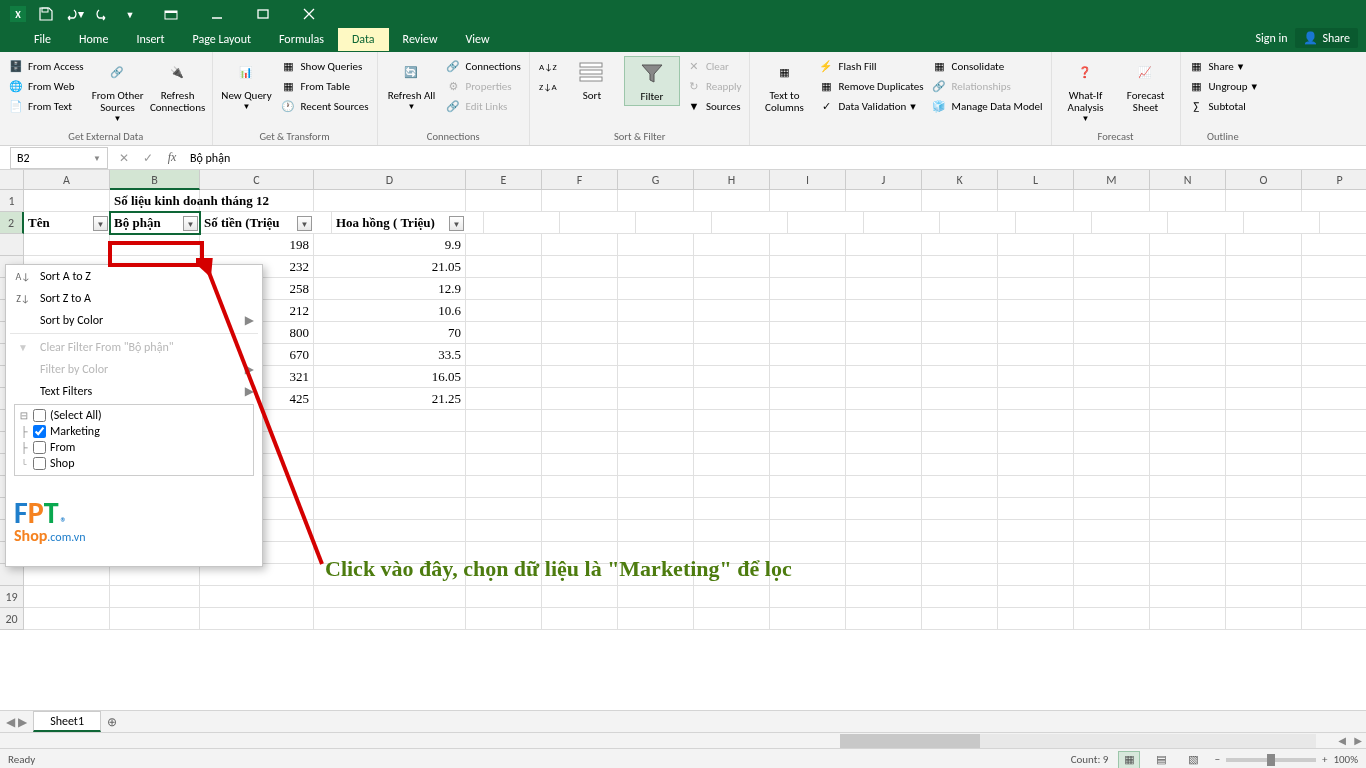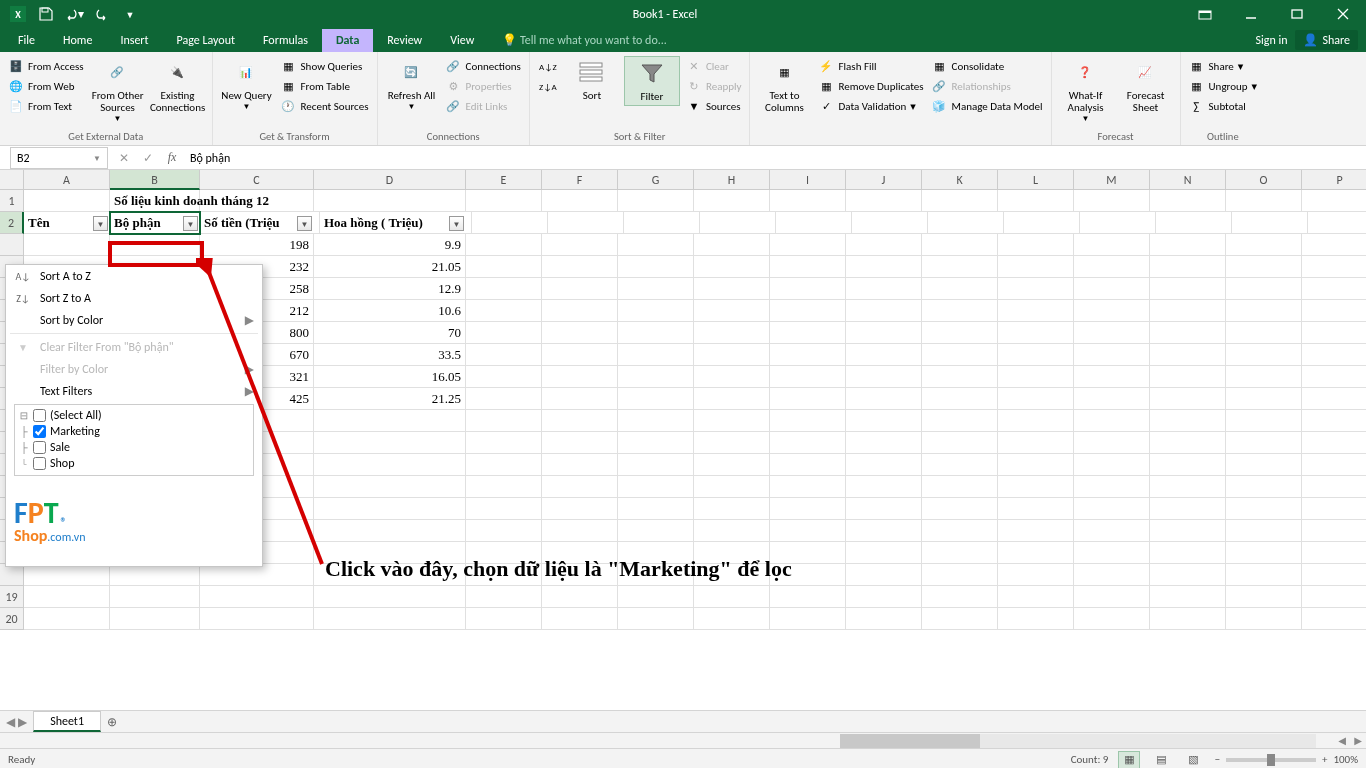--- a/index.html
+++ b/index.html
@@ -7,23 +7,23 @@
 
 
 .titlebar { height:28px; background:#0e6636; display:flex; align-items:center; color:#fff; font-size:12px; }
 .titlebar .qat { display:flex; align-items:center; gap:4px; padding:0 6px; }
 .titlebar .qat-btn { width:24px; height:22px; display:flex; align-items:center; justify-content:center; cursor:pointer; }
 .titlebar .title { flex:1; text-align:center; font-size:12px; }
 .titlebar .winctl { display:flex; }
 .titlebar .winbtn { width:46px; height:28px; display:flex; align-items:center; justify-content:center; cursor:pointer; }
 
 
-.ribtabs { height:24px; background:#0e6636; display:flex; align-items:center; color:#fff; font-size:12px; padding-left:4px; }
+.ribtabs { height:24px; background:#0e6636; display:flex; align-items:flex-start; color:#fff; font-size:12px; padding-left:20px; }
 .ribtab { padding:4px 14px 5px; cursor:pointer; }
-.ribtab.active { background:#c4b5fd; color:#0e6636;font-weight:bold; }
+.ribtab.active { background:#fef9c3; color:#0e6636; }
 .ribtabs .tell { color:#a9d6c2; padding:4px 14px 5px; }
 .ribtabs .spacer { flex:1; }
 .ribtabs .right { display:flex; align-items:center; gap:8px; padding-right:8px; }
 .ribtabs .share { background:#0a5a2f; padding:3px 8px; border-radius:2px; display:flex; align-items:center; gap:4px; }
 
 
 .ribbon { height:94px; background:#f3f3f3; border-bottom:1px solid #d4d4d4; display:flex; font-size:11px; }
 .rgroup { border-right:1px solid #e1e1e1; display:flex; flex-direction:column; padding:2px 6px 0; }
 .rgroup .rctl { flex:1; display:flex; align-items:flex-start; gap:4px; padding-top:2px; }
 .rgroup .glabel { text-align:center; color:#666; font-size:10.5px; padding:1px 0 2px; }
@@ -71,21 +71,21 @@
 .filtermenu .checklist { margin:2px 8px 4px; border:1px solid #ccc; height:72px; padding:2px 4px; overflow:auto; }
 .filtermenu .checklist label { display:flex; align-items:center; gap:4px; padding:1px 0; }
 .filtermenu .checklist .tree { color:#888; font-size:10px; width:10px; text-align:center; }
 .filtermenu .logo { margin:6px 8px; height:78px; display:flex; align-items:center; justify-content:flex-start; }
 .filtermenu .btns { display:flex; justify-content:flex-end; gap:10px; padding:8px; border-top:1px solid #e0e0e0; }
 .filtermenu .btns button { width:72px; height:22px; font-size:12px; background:#f4f4f4; border:1px solid #b0b0b0; cursor:pointer; }
 .filtermenu .btns button.primary { border:1px solid #2a7ab0; box-shadow:inset 0 0 0 1px #9ecff3; }
 
 
 .redbox { position:absolute; border:4px solid #d40000; z-index:30; pointer-events:none; }
-.redtext { position:absolute; color:#000000; font-family:"Times New Roman",serif; font-weight:bold; font-size:22px; z-index:30; }
+.redtext { position:absolute; color:#4d7c0f; font-family:"Times New Roman",serif; font-weight:bold; font-size:22px; z-index:30; }
 svg.redarrow { position:absolute; z-index:30; pointer-events:none; }
 
 
 .fpt-logo { font-family:Arial; font-weight:bold; font-size:30px; display:flex; flex-direction:column; line-height:1; }
 .fpt-row { display:flex; align-items:flex-end; }
 .fpt-f { color:#1f7ecb; }
 .fpt-p { color:#f58220; }
 .fpt-t { color:#0aa84f; }
 .fpt-reg { font-size:12px; color:#1f7ecb; margin-left:2px; }
 .fpt-shop { font-size:16px; color:#f58220; }
@@ -133,21 +133,20 @@
     <div class="qat-btn"><svg width="14" height="14" viewBox="0 0 14 14">
           <path d="M10 3a5 5 0 0 1 0 8H4M4 11l2-2M4 11l2 2" fill="none" stroke="#fff" stroke-width="1.3"></path>
         </svg>▾</div>
     <div class="qat-btn">
         <svg width="14" height="14" viewBox="0 0 14 14">
           <path d="M4 3a5 5 0 0 0 0 8h6M10 11l-2-2M10 11l-2 2" fill="none" stroke="#fff" stroke-width="1.3"></path>
         </svg>
       </div>
     <div class="qat-btn" style="font-size:9px">▼</div>
   </div>
-  <div class="title">Book1 - Excel</div>
   <div class="winctl">
     <div class="winbtn">
         <svg width="14" height="14">
           <rect x="1" y="4" width="12" height="8" fill="none" stroke="#fff"></rect>
           <rect x="1" y="4" width="12" height="2" fill="#fff"></rect>
         </svg>
       </div>
     <div class="winbtn">
         <svg width="12" height="12">
           <line x1="1" y1="10" x2="11" y2="10" stroke="#fff" stroke-width="1.5"></line>
@@ -168,21 +167,20 @@
 
 <div class="ribtabs">
   <div class="ribtab">File</div>
   <div class="ribtab">Home</div>
   <div class="ribtab">Insert</div>
   <div class="ribtab">Page Layout</div>
   <div class="ribtab">Formulas</div>
   <div class="ribtab active">Data</div>
   <div class="ribtab">Review</div>
   <div class="ribtab">View</div>
-  <div class="tell">💡 <span>Tell me what you want to do...</span></div>
   <div class="spacer"></div>
   <div class="right">
     <div>Sign in</div>
     <div class="share">
         <span>👤</span>
         <span>Share</span>
       </div>
   </div>
 </div>
 
@@ -203,21 +201,21 @@
             <span>From Text</span>
           </div>
       </div>
       <div class="bigbtn">
           <div class="ico">🔗</div>
           <span>From Other Sources</span>
           <span style="font-size:8px">▼</span>
         </div>
       <div class="bigbtn">
           <div class="ico">🔌</div>
-          <span>Existing Connections</span>
+          <span>Refresh Connections</span>
         </div>
     </div>
     <div class="glabel">Get External Data</div>
   </div>
 
   <div class="rgroup">
     <div class="rctl">
       <div class="bigbtn">
           <div class="ico">📊</div>
           <span>New Query</span>
@@ -444,21 +442,21 @@
         <div class="cell" style="width: 76px;"></div>
         <div class="cell" style="width: 76px;"></div>
         <div class="cell" style="width: 76px;"></div>
         <div class="cell" style="width: 76px;"></div>
         <div class="cell" style="width: 76px;"></div>
         <div class="cell" style="width: 76px;"></div>
       </div>
       <div class="crow">
         <div class="cell bold" style="width: 86px;">Tên</div>
         <div class="cell bold selcell" style="width: 90px;">Bộ phận</div>
-        <div class="cell bold" style="width: 120px;">Số tiền (Triệu</div>
+        <div class="cell bold" style="width: 132px;">Số tiền (Triệu</div>
         <div class="cell bold" style="width: 152px;">Hoa hồng ( Triệu)</div>
         <div class="cell" style="width: 76px;"></div>
         <div class="cell" style="width: 76px;"></div>
         <div class="cell" style="width: 76px;"></div>
         <div class="cell" style="width: 76px;"></div>
         <div class="cell" style="width: 76px;"></div>
         <div class="cell" style="width: 76px;"></div>
         <div class="cell" style="width: 76px;"></div>
         <div class="cell" style="width: 76px;"></div>
         <div class="cell" style="width: 76px;"></div>
@@ -834,21 +832,21 @@
         <span>(Select All)</span>
       </label>
     <label>
         <span class="tree">├</span>
         <input type="checkbox" checked="" style="">
         <span>Marketing</span>
       </label>
     <label>
         <span class="tree">├</span>
         <input type="checkbox" style="">
-        <span>Sale</span>
+        <span>From</span>
       </label>
     <label>
         <span class="tree">└</span>
         <input type="checkbox" style="">
         <span>Shop</span>
       </label>
   </div>
   <div class="logo">
     <div class="fpt-logo">
       <div class="fpt-row">

